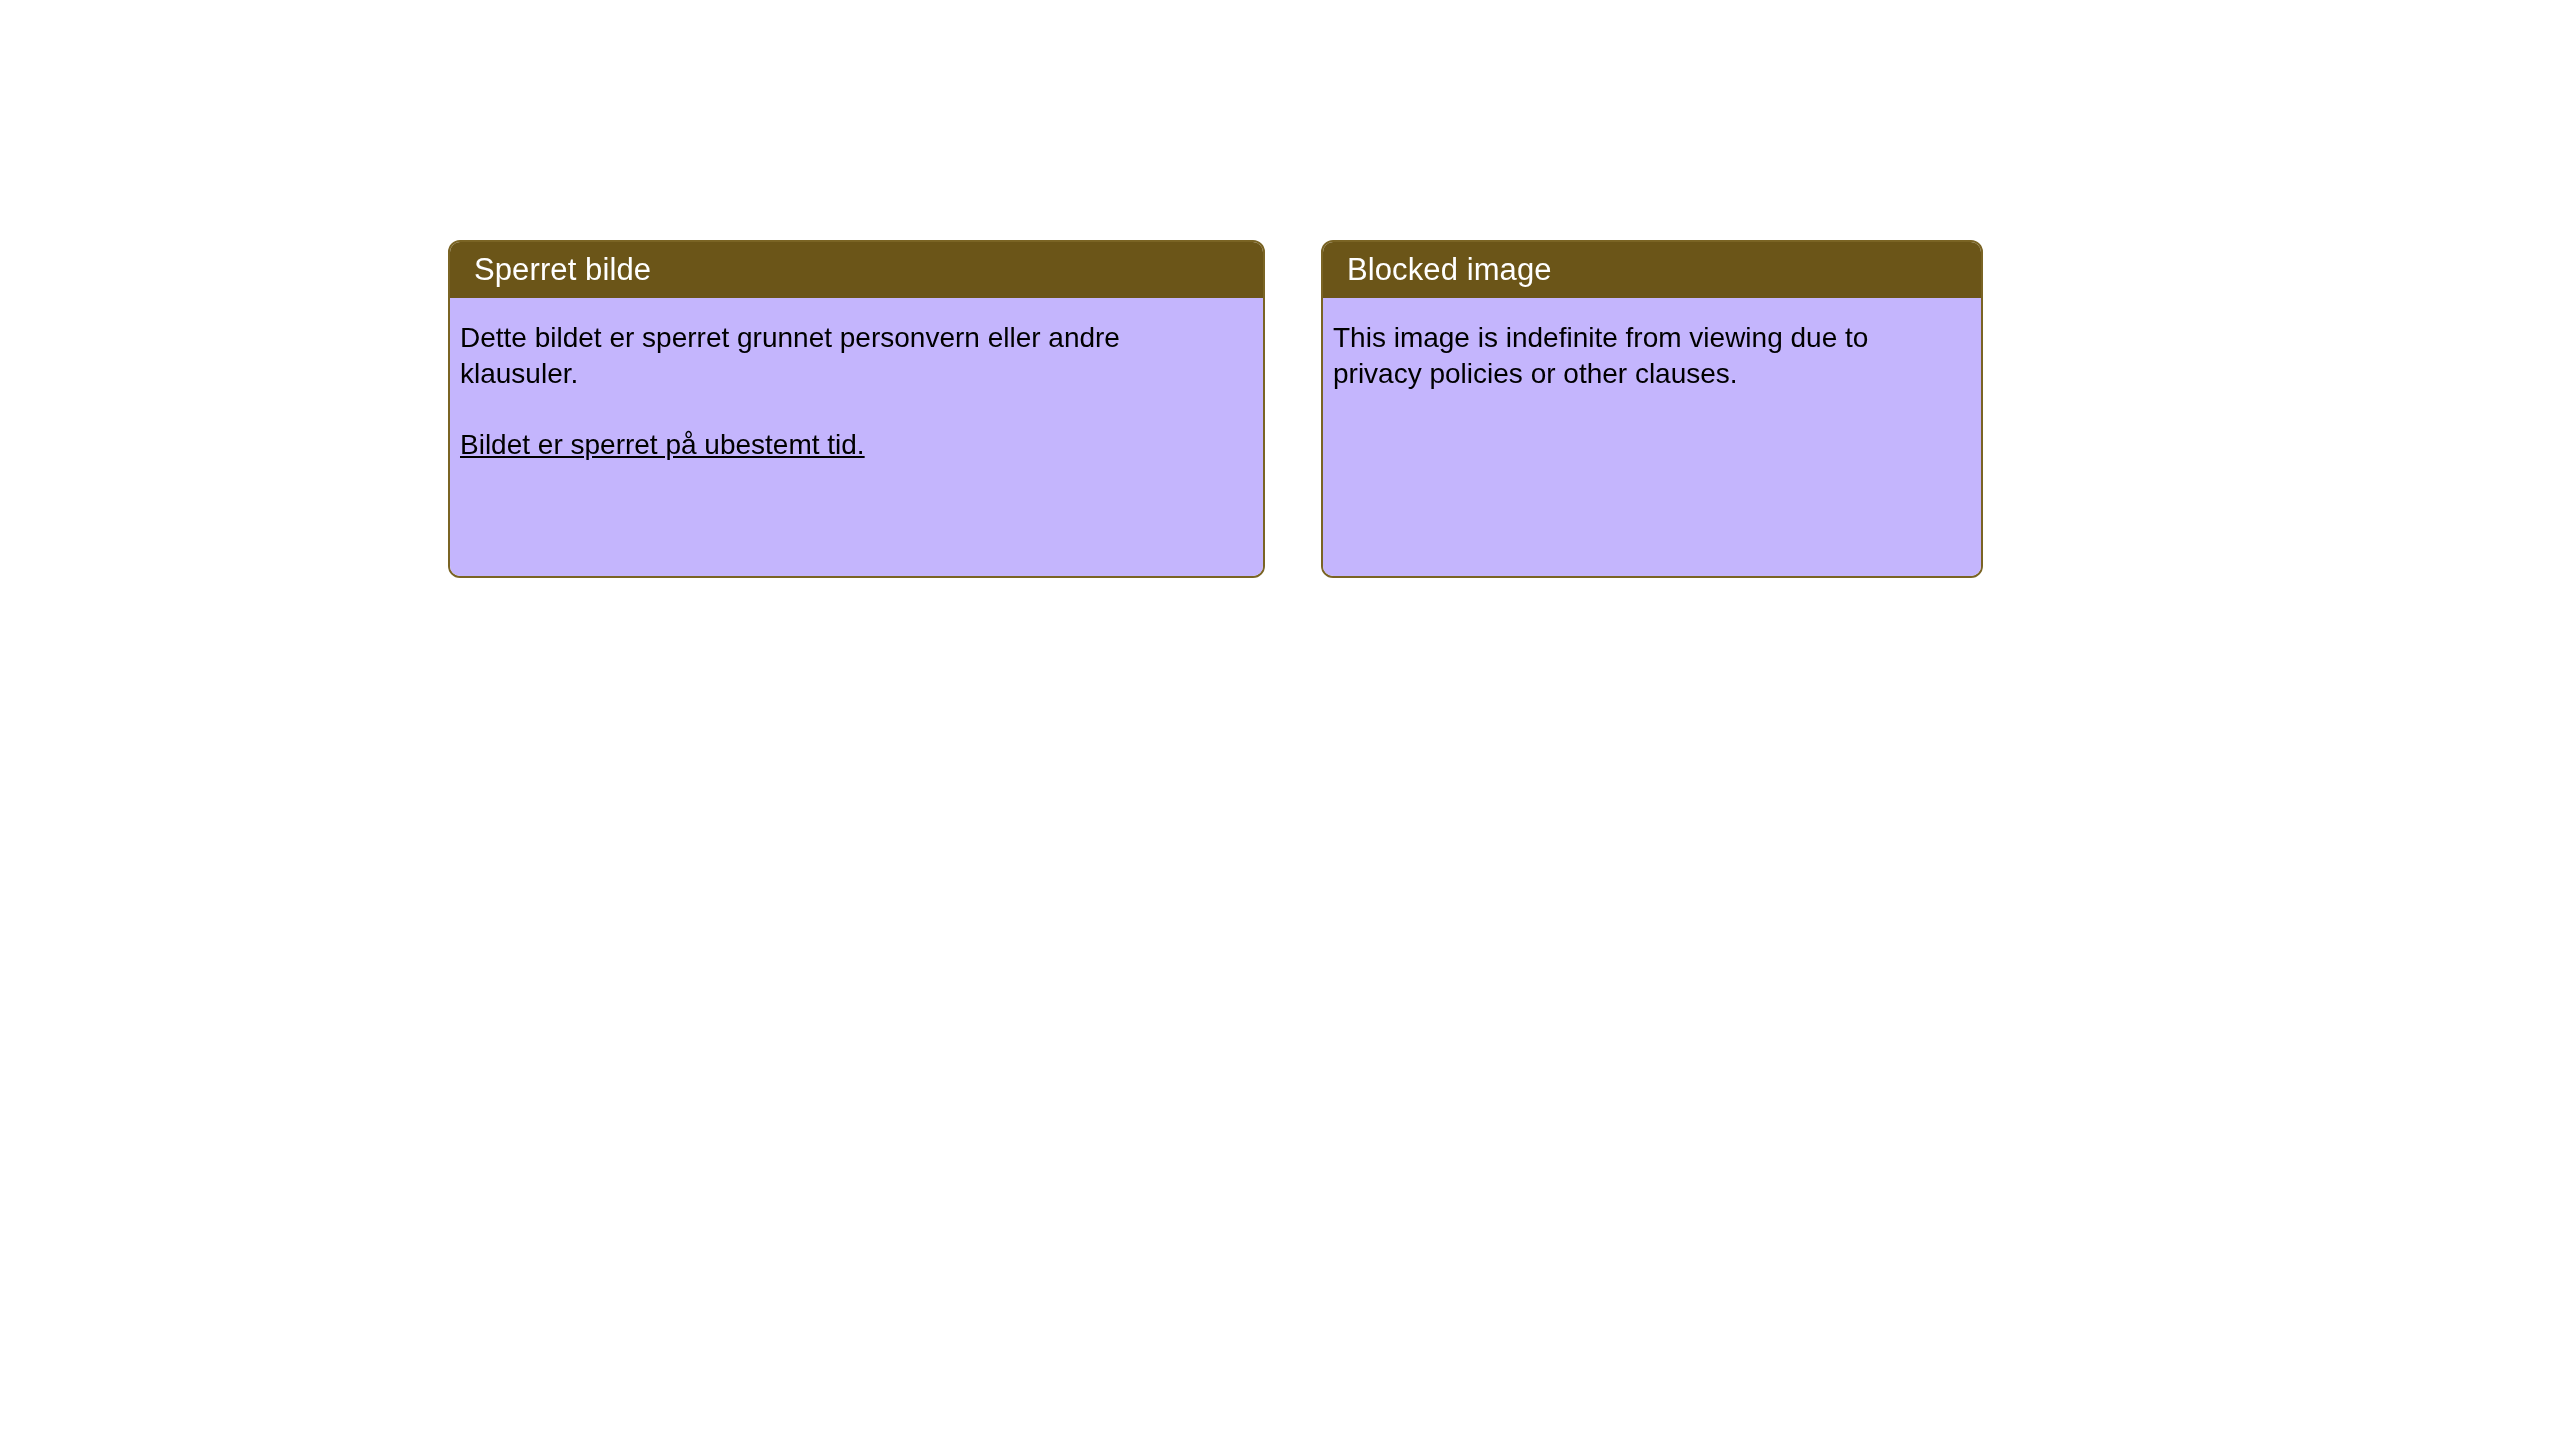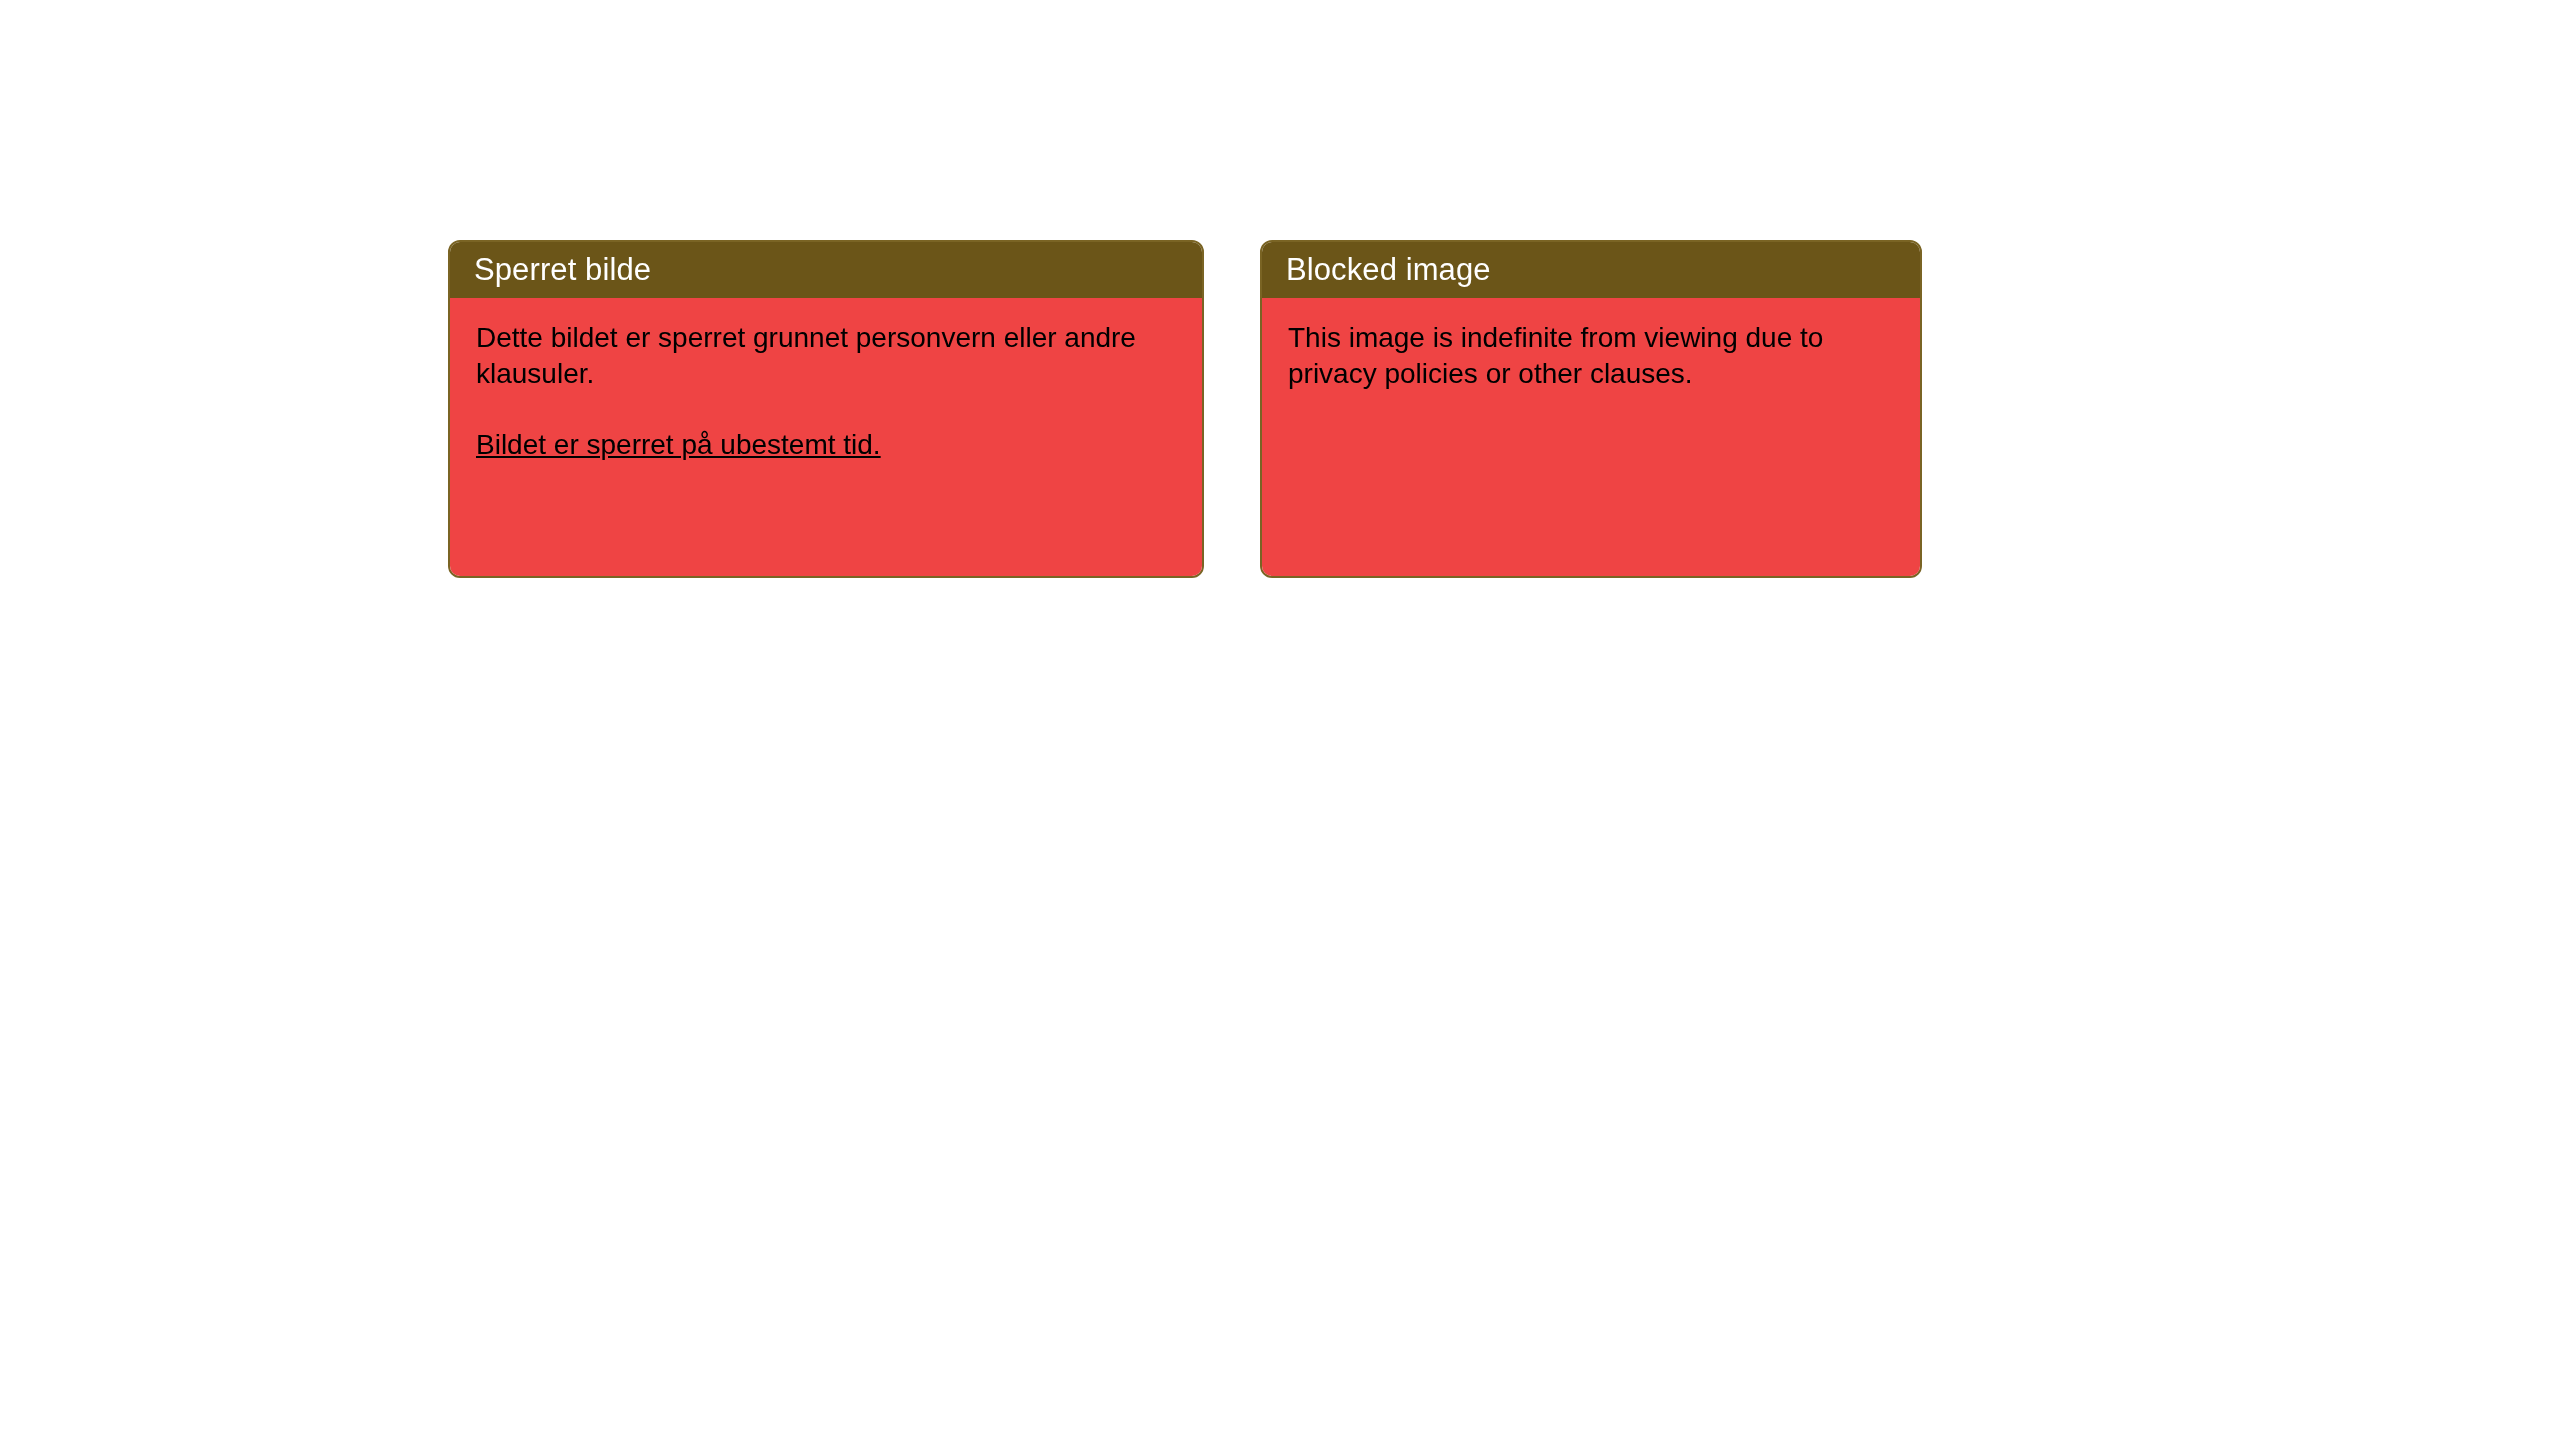--- a/index.html
+++ b/index.html
@@ -39,21 +39,21 @@
   .notice-card {
     box-sizing: border-box;
     background: #ffffff;
     border: 2px solid #7a6424;
     border-radius: 12px;
     overflow: hidden;
     display: flex;
     flex-direction: column;
   }
   .notice-card.card-no {
-    width: 756px;
+    width: 817px;
     height: 338px;
   }
   .notice-card.card-en {
     width: 662px;
     height: 338px;
   }
 
   
   .card-header {
     box-sizing: border-box;
@@ -73,22 +73,22 @@
     font-weight: 400;
     line-height: 1;
     letter-spacing: 0.1px;
     white-space: nowrap;
   }
 
   
   .card-body {
     flex: 1 1 auto;
     box-sizing: border-box;
-    padding: 22px 26px 0 26px;
-    background: #ef4444;
+    padding: 22px 26px 0 10px;
+    background: #c4b5fd;
   }
   .card-paragraph {
     color: #000000;
     font-size: 28px;
     font-weight: 400;
     line-height: 1.3;
     margin: 0;
   }
   .card-paragraph + .card-paragraph {
     margin-top: 34px;

